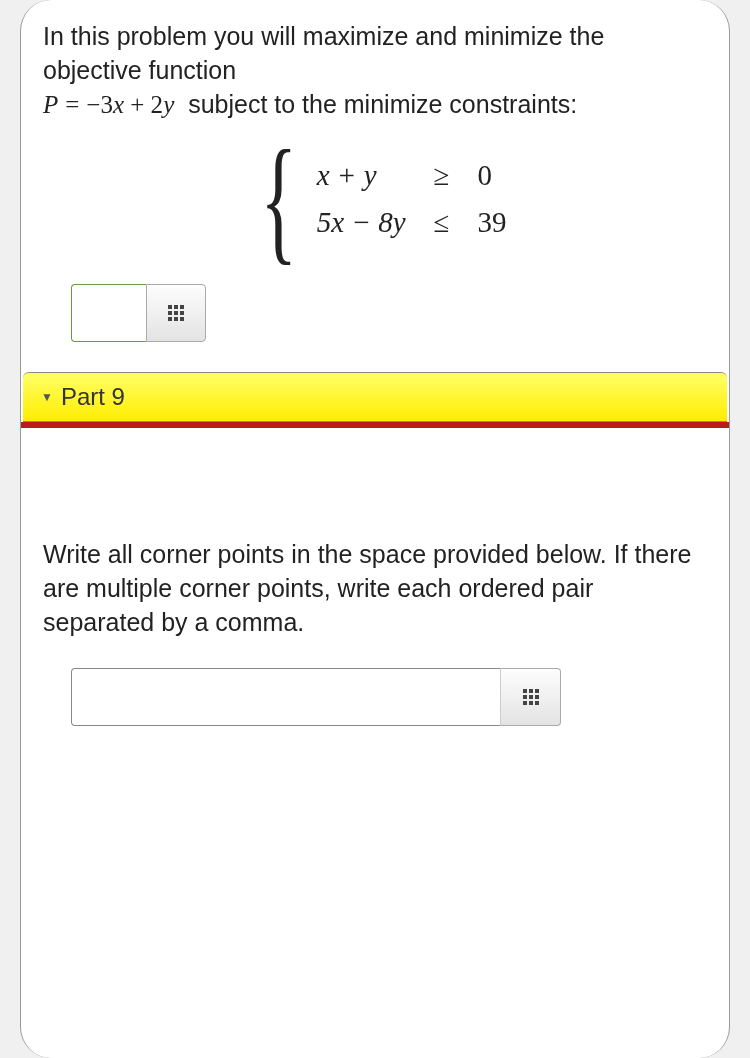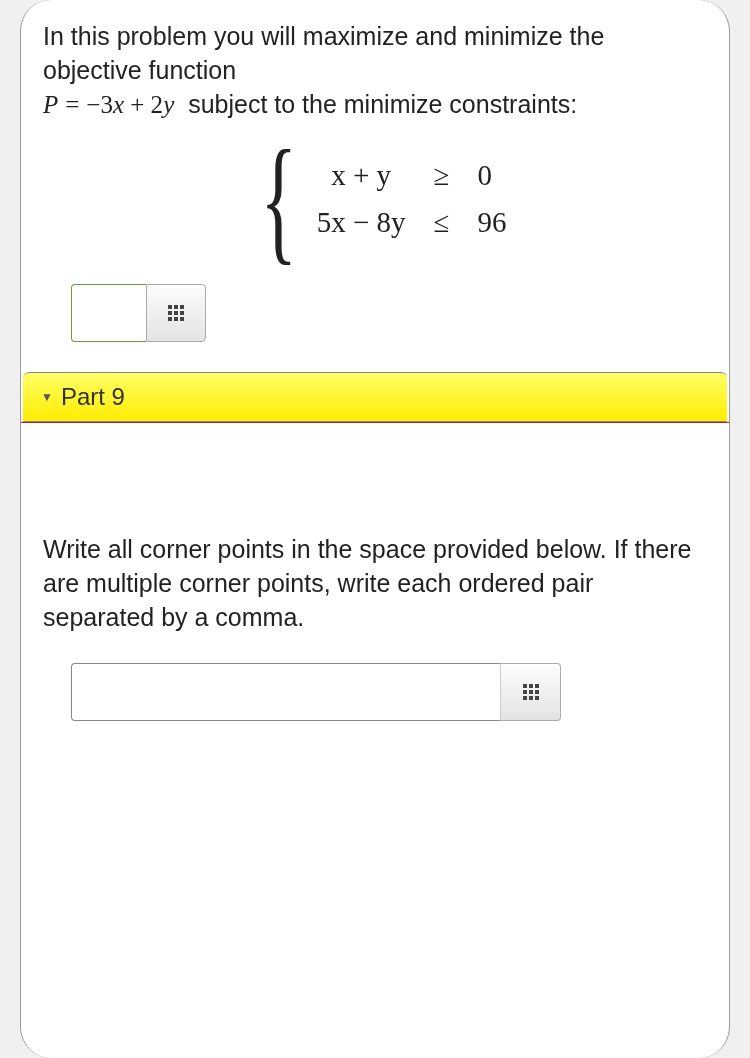--- a/index.html
+++ b/index.html
@@ -35,21 +35,21 @@
     .brace {
       font-size: 140px;
       line-height: 0.85;
       font-weight: 100;
       margin-right: 6px;
       transform: scaleX(0.55);
       transform-origin: right center;
     }
     .eq-table { border-collapse: collapse; }
     .eq-table td { padding: 4px 14px; white-space: nowrap; }
-    .col-lhs { text-align: center; }
+    .col-lhs { text-align: left; font-style: italic; }
     .col-op  { text-align: center; }
     .col-rhs { text-align: left; }
     .answer-row {
       display: flex;
       align-items: stretch;
       margin: 22px 0 12px 28px;
     }
     .ans-input {
       width: 75px;
       height: 58px;
@@ -90,21 +90,21 @@
       margin: 8px 2px 0 2px;
       font-size: 24px;
       color: #333;
       display: flex;
       align-items: center;
       gap: 8px;
       cursor: pointer;
     }
     .tri { font-size: 12px; color: #555; }
     .section2 {
-      border-top: 1px solid #b91c1c;
+      border-top: 6px solid #b91c1c;
       padding: 110px 22px 30px 22px;
       font-size: 25px;
       line-height: 1.35;
       color: #222;
     }
     .answer-row2 {
       display: flex;
       align-items: stretch;
       margin: 28px 0 0 28px;
     }
@@ -153,21 +153,21 @@
         <table class="eq-table">
           <tbody>
               <tr>
             <td class="col-lhs">x + y</td>
             <td class="col-op">≥</td>
             <td class="col-rhs">0</td>
           </tr>
           <tr>
             <td class="col-lhs">5x − 8y</td>
             <td class="col-op">≤</td>
-            <td class="col-rhs">96</td>
+            <td class="col-rhs">39</td>
           </tr>
         </tbody>
           </table>
       </div>
     </div>
 
 
     <div class="answer-row">
       <input class="ans-input" type="text" value="" style="">
       <button class="keypad-btn" aria-label="keypad">

